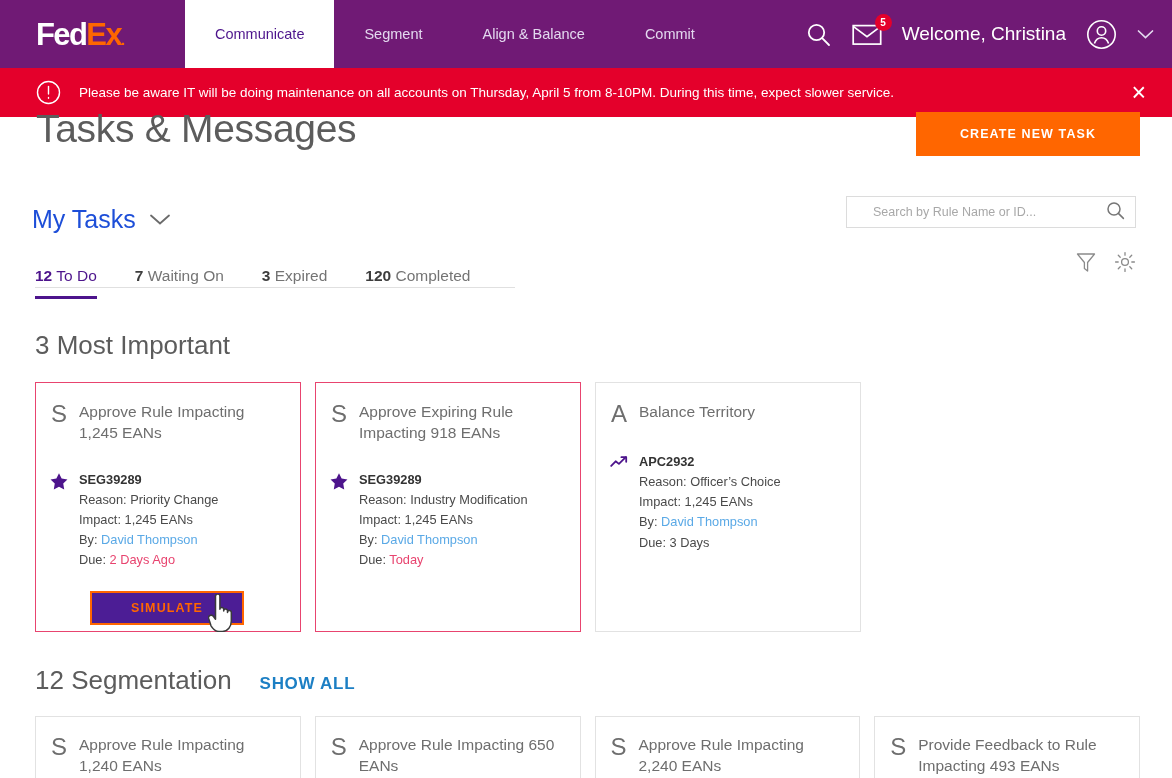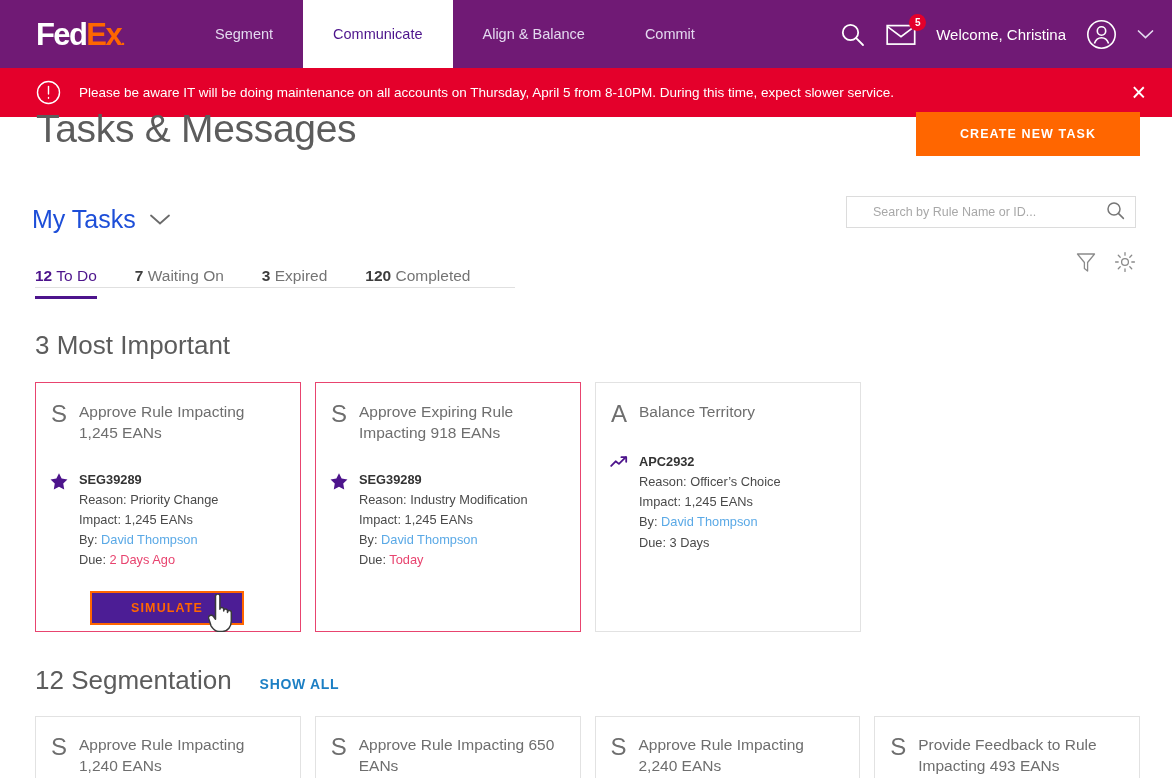--- a/index.html
+++ b/index.html
@@ -67,21 +67,21 @@
     color: #fff;
     font-size: 10px;
     font-weight: bold;
     min-width: 17px; height: 17px;
     border-radius: 50%;
     display: flex; align-items: center; justify-content: center;
     padding: 0 3px;
   }
   .welcome {
     color: #ffffff;
-    font-size: 15px;
+    font-size: 19px;
     white-space: nowrap;
   }
   .chev-down {
     color: #e3d9ef; font-size: 15px; cursor: pointer;
     line-height: 1;
   }
 
   
   .alertbar {
     height: 49px;
@@ -207,21 +207,21 @@
 
   
   .section-head {
     display: flex; align-items: baseline; gap: 28px;
     margin-top: 33px; margin-left: 3px;
   }
   .section-title {
     font-size: 26px; font-weight: 300; color: #5c5c5c;
   }
   .show-all {
-    font-size: 14px; font-weight: bold; letter-spacing: 0.7px;
+    font-size: 17px; font-weight: bold; letter-spacing: 0.7px;
     color: #1c7fc4; cursor: pointer;
   }
 
   
   .cards {
     display: flex;
     gap: 14px;
     margin-top: 21px;
     margin-left: 3px;
   }
@@ -288,22 +288,22 @@
 <body>
 
 <div class="topnav">
   <div class="logo-wrap">
     <div class="fedex-logo">
       <span class="fed">Fed</span><span class="ex">Ex</span><span class="dot">.</span>
     </div>
   </div>
 
   <div class="nav-items">
+    <div class="nav-item active">Communicate</div>
     <div class="nav-item">Segment</div>
-    <div class="nav-item active">Communicate</div>
     <div class="nav-item">Align &amp; Balance</div>
     <div class="nav-item">Commit</div>
   </div>
 
   <div class="nav-right">
     <div class="icon-btn">
       <svg width="27" height="27" viewBox="0 0 27 27" fill="none" stroke="#ffffff" stroke-width="1.8">
         <circle cx="11.5" cy="11.5" r="7.7"></circle>
           <line x1="17.2" y1="17.2" x2="24" y2="24" stroke-linecap="round"></line>
       </svg>

